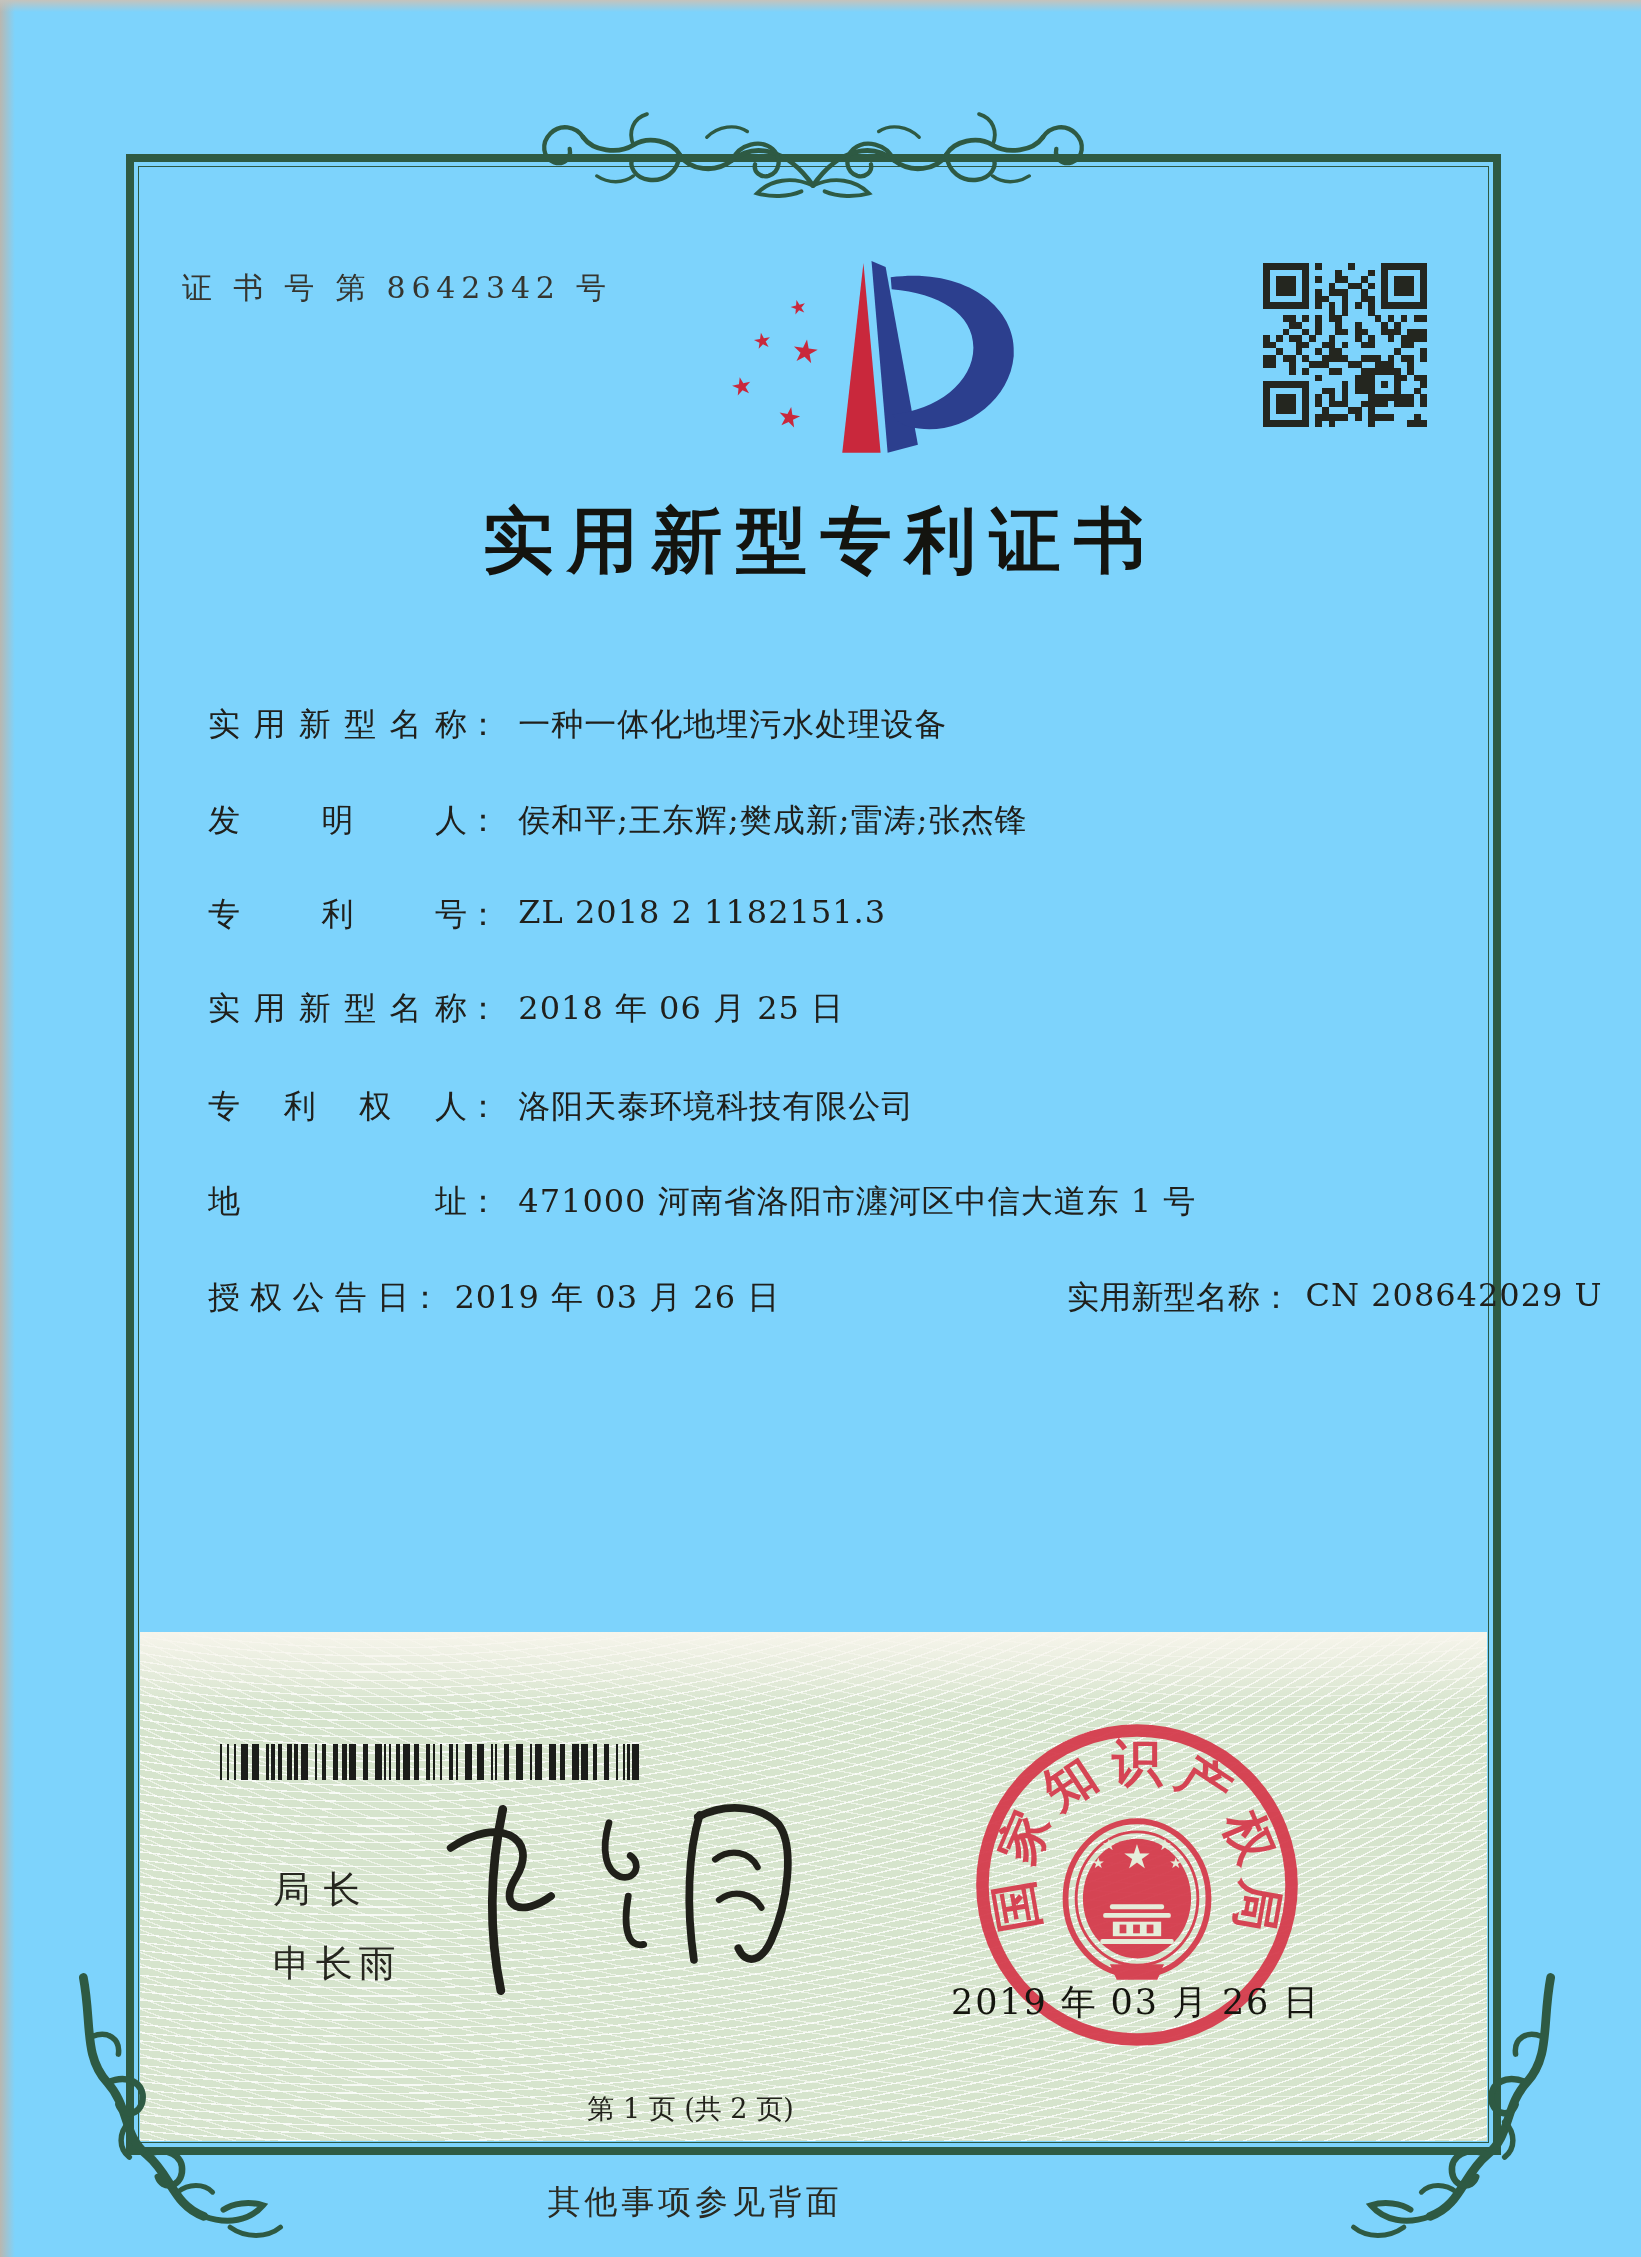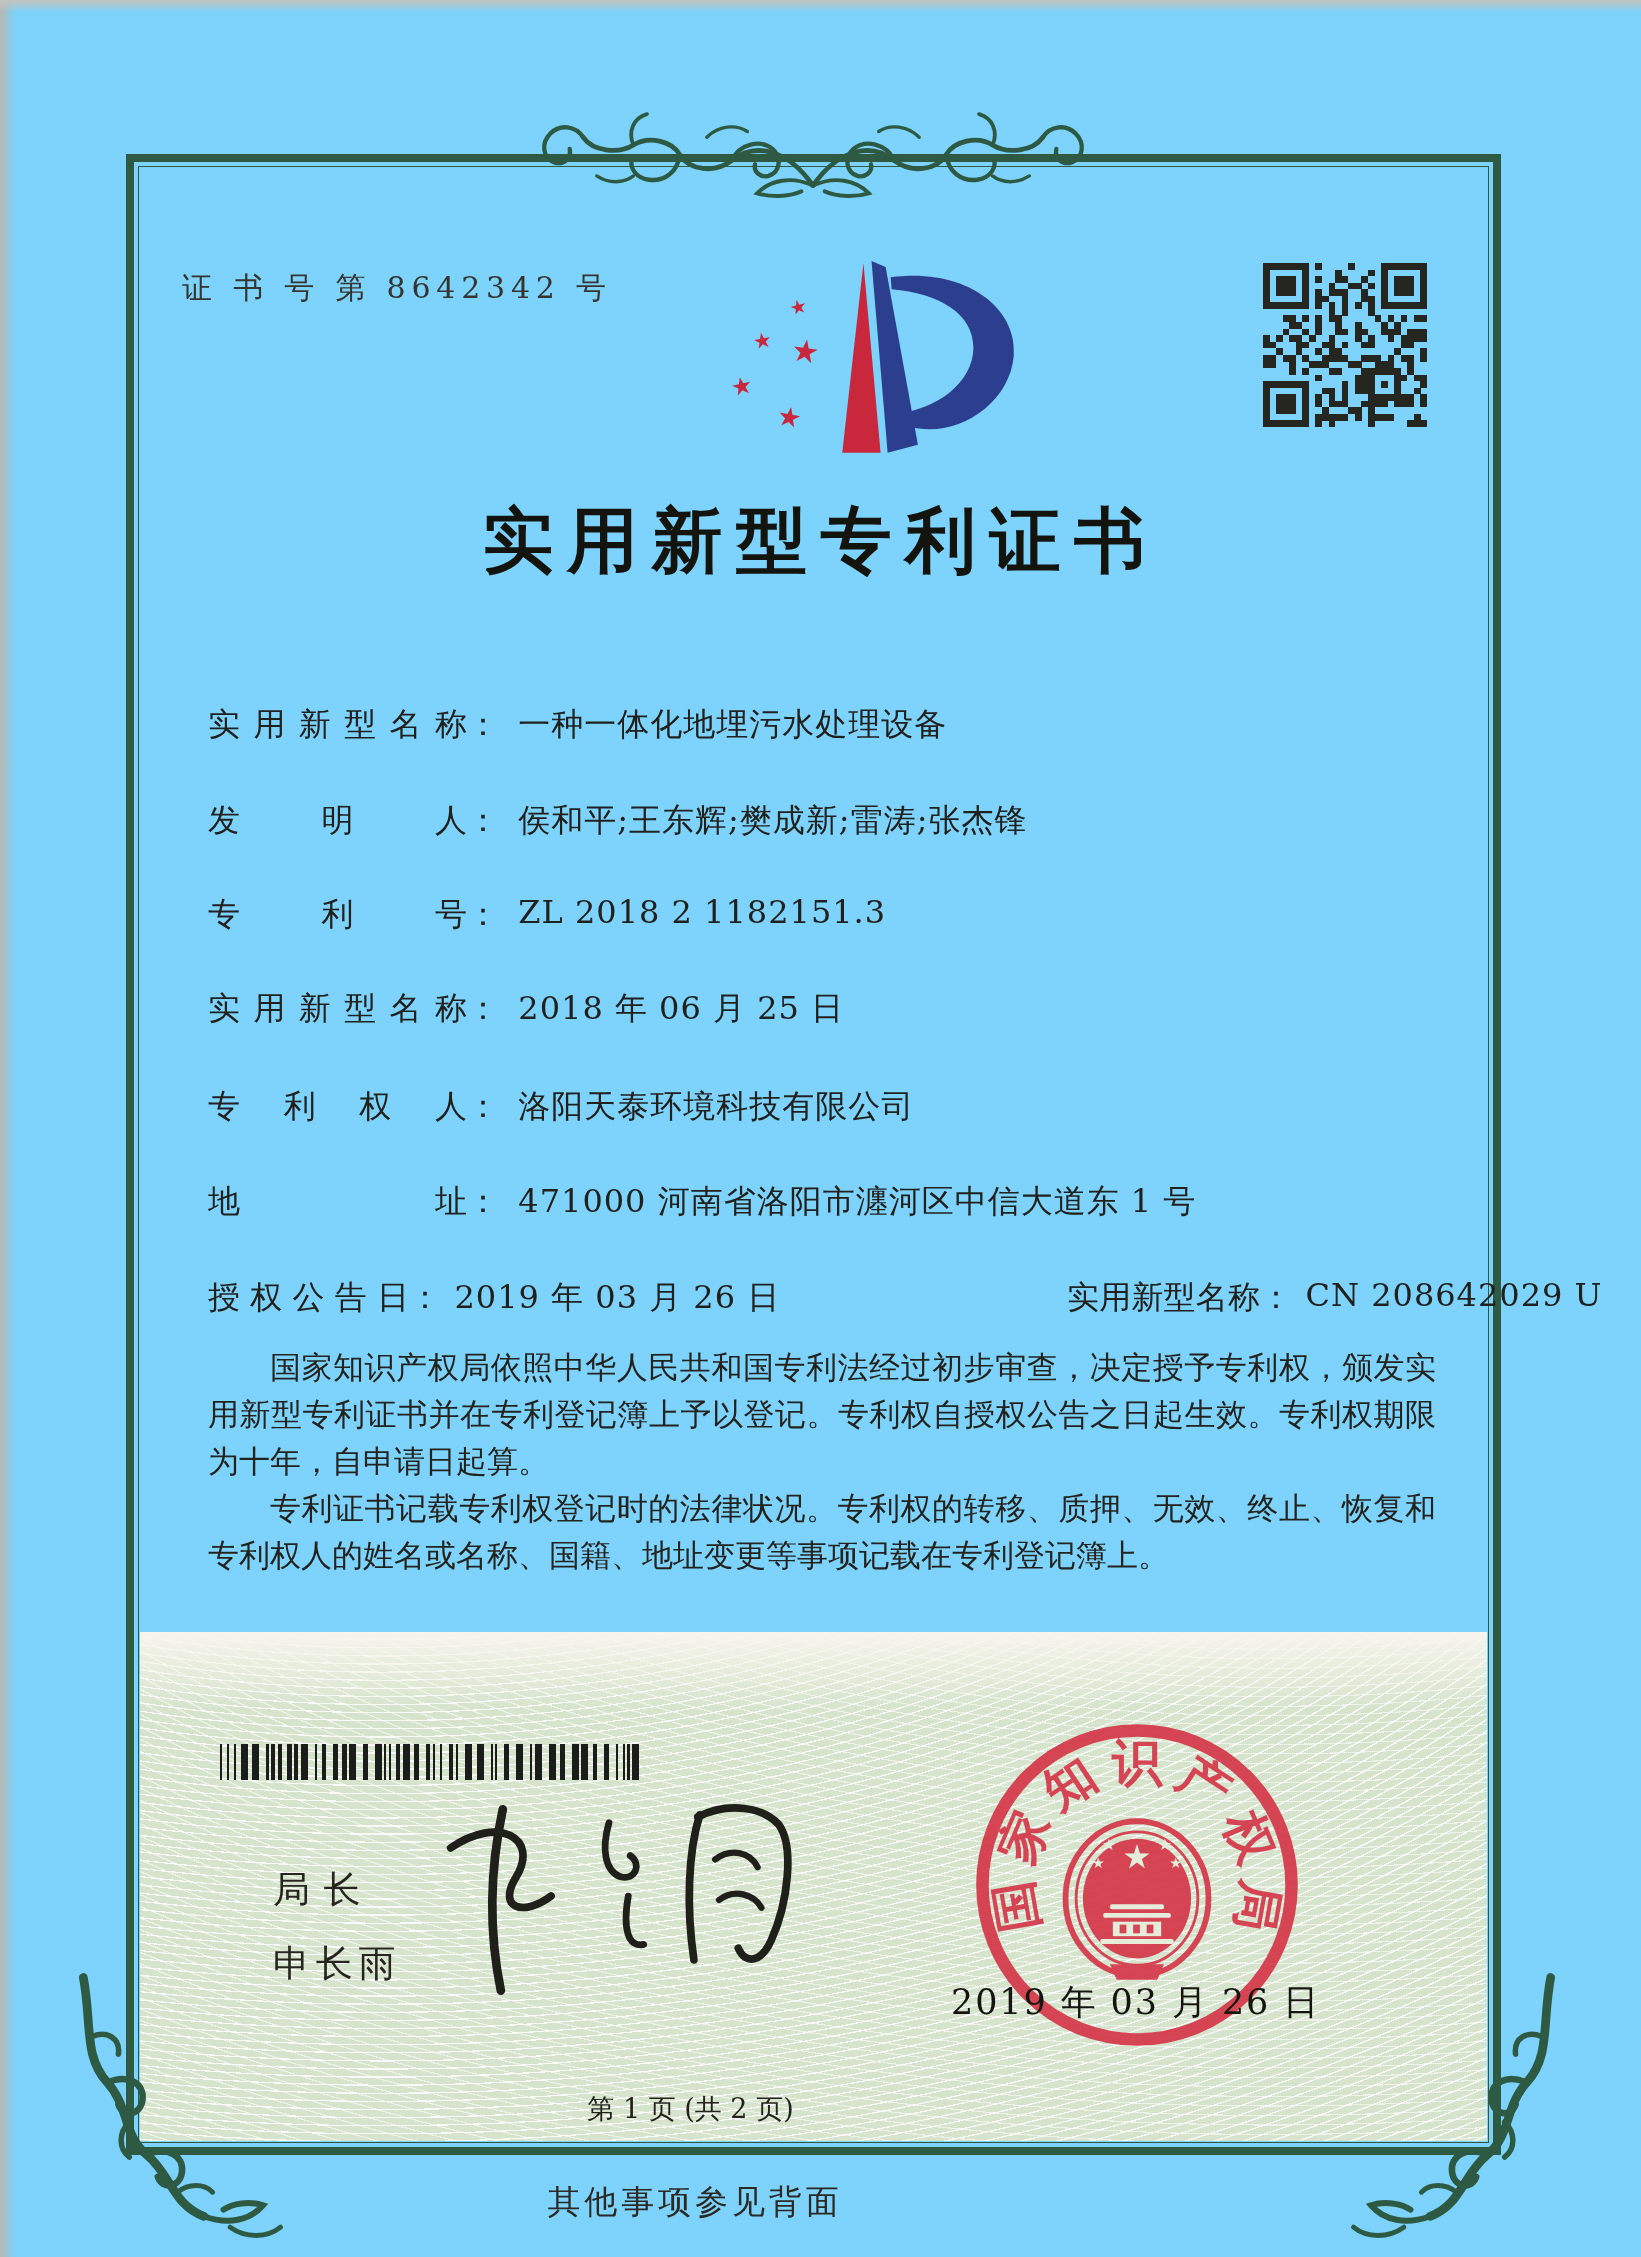--- a/index.html
+++ b/index.html
@@ -470,24 +470,20 @@
     <span class="flabel">地址</span><span class="fcolon">：</span><span class="fvalue">471000 河南省洛阳市瀍河区中信大道东 1 号</span>
   </div>
 
   <div class="field" style="top:1276px">
     <span class="grant-label">授权公告日</span><span class="fcolon">：</span><span class="fvalue" style="margin-left:13.5px">2019 年 03 月 26 日</span>
     <span class="grant-right">
       <span class="grant-label" style="width:193px">实用新型名称</span><span class="fcolon">：</span><span class="fvalue" style="margin-left:13.5px">CN 208642029 U</span>
     </span>
   </div>
 
-  <div class="body-text">
-    <p>国家知识产权局依照中华人民共和国专利法经过初步审查，决定授予专利权，颁发实用新型专利证书并在专利登记簿上予以登记。专利权自授权公告之日起生效。专利权期限为十年，自申请日起算。</p>
-    <p>专利证书记载专利权登记时的法律状况。专利权的转移、质押、无效、终止、恢复和专利权人的姓名或名称、国籍、地址变更等事项记载在专利登记簿上。</p>
-  </div>
 
   <div class="barcode">
       <span style="width: 2.3px;"></span>
       <span class="gap" style="width: 4.6px;"></span>
       <span style="width: 2.3px;"></span>
       <span class="gap" style="width: 4.6px;"></span>
       <span style="width: 2.3px;"></span>
       <span class="gap" style="width: 4.6px;"></span>
       <span style="width: 7px;"></span>
       <span class="gap" style="width: 4.6px;"></span>

